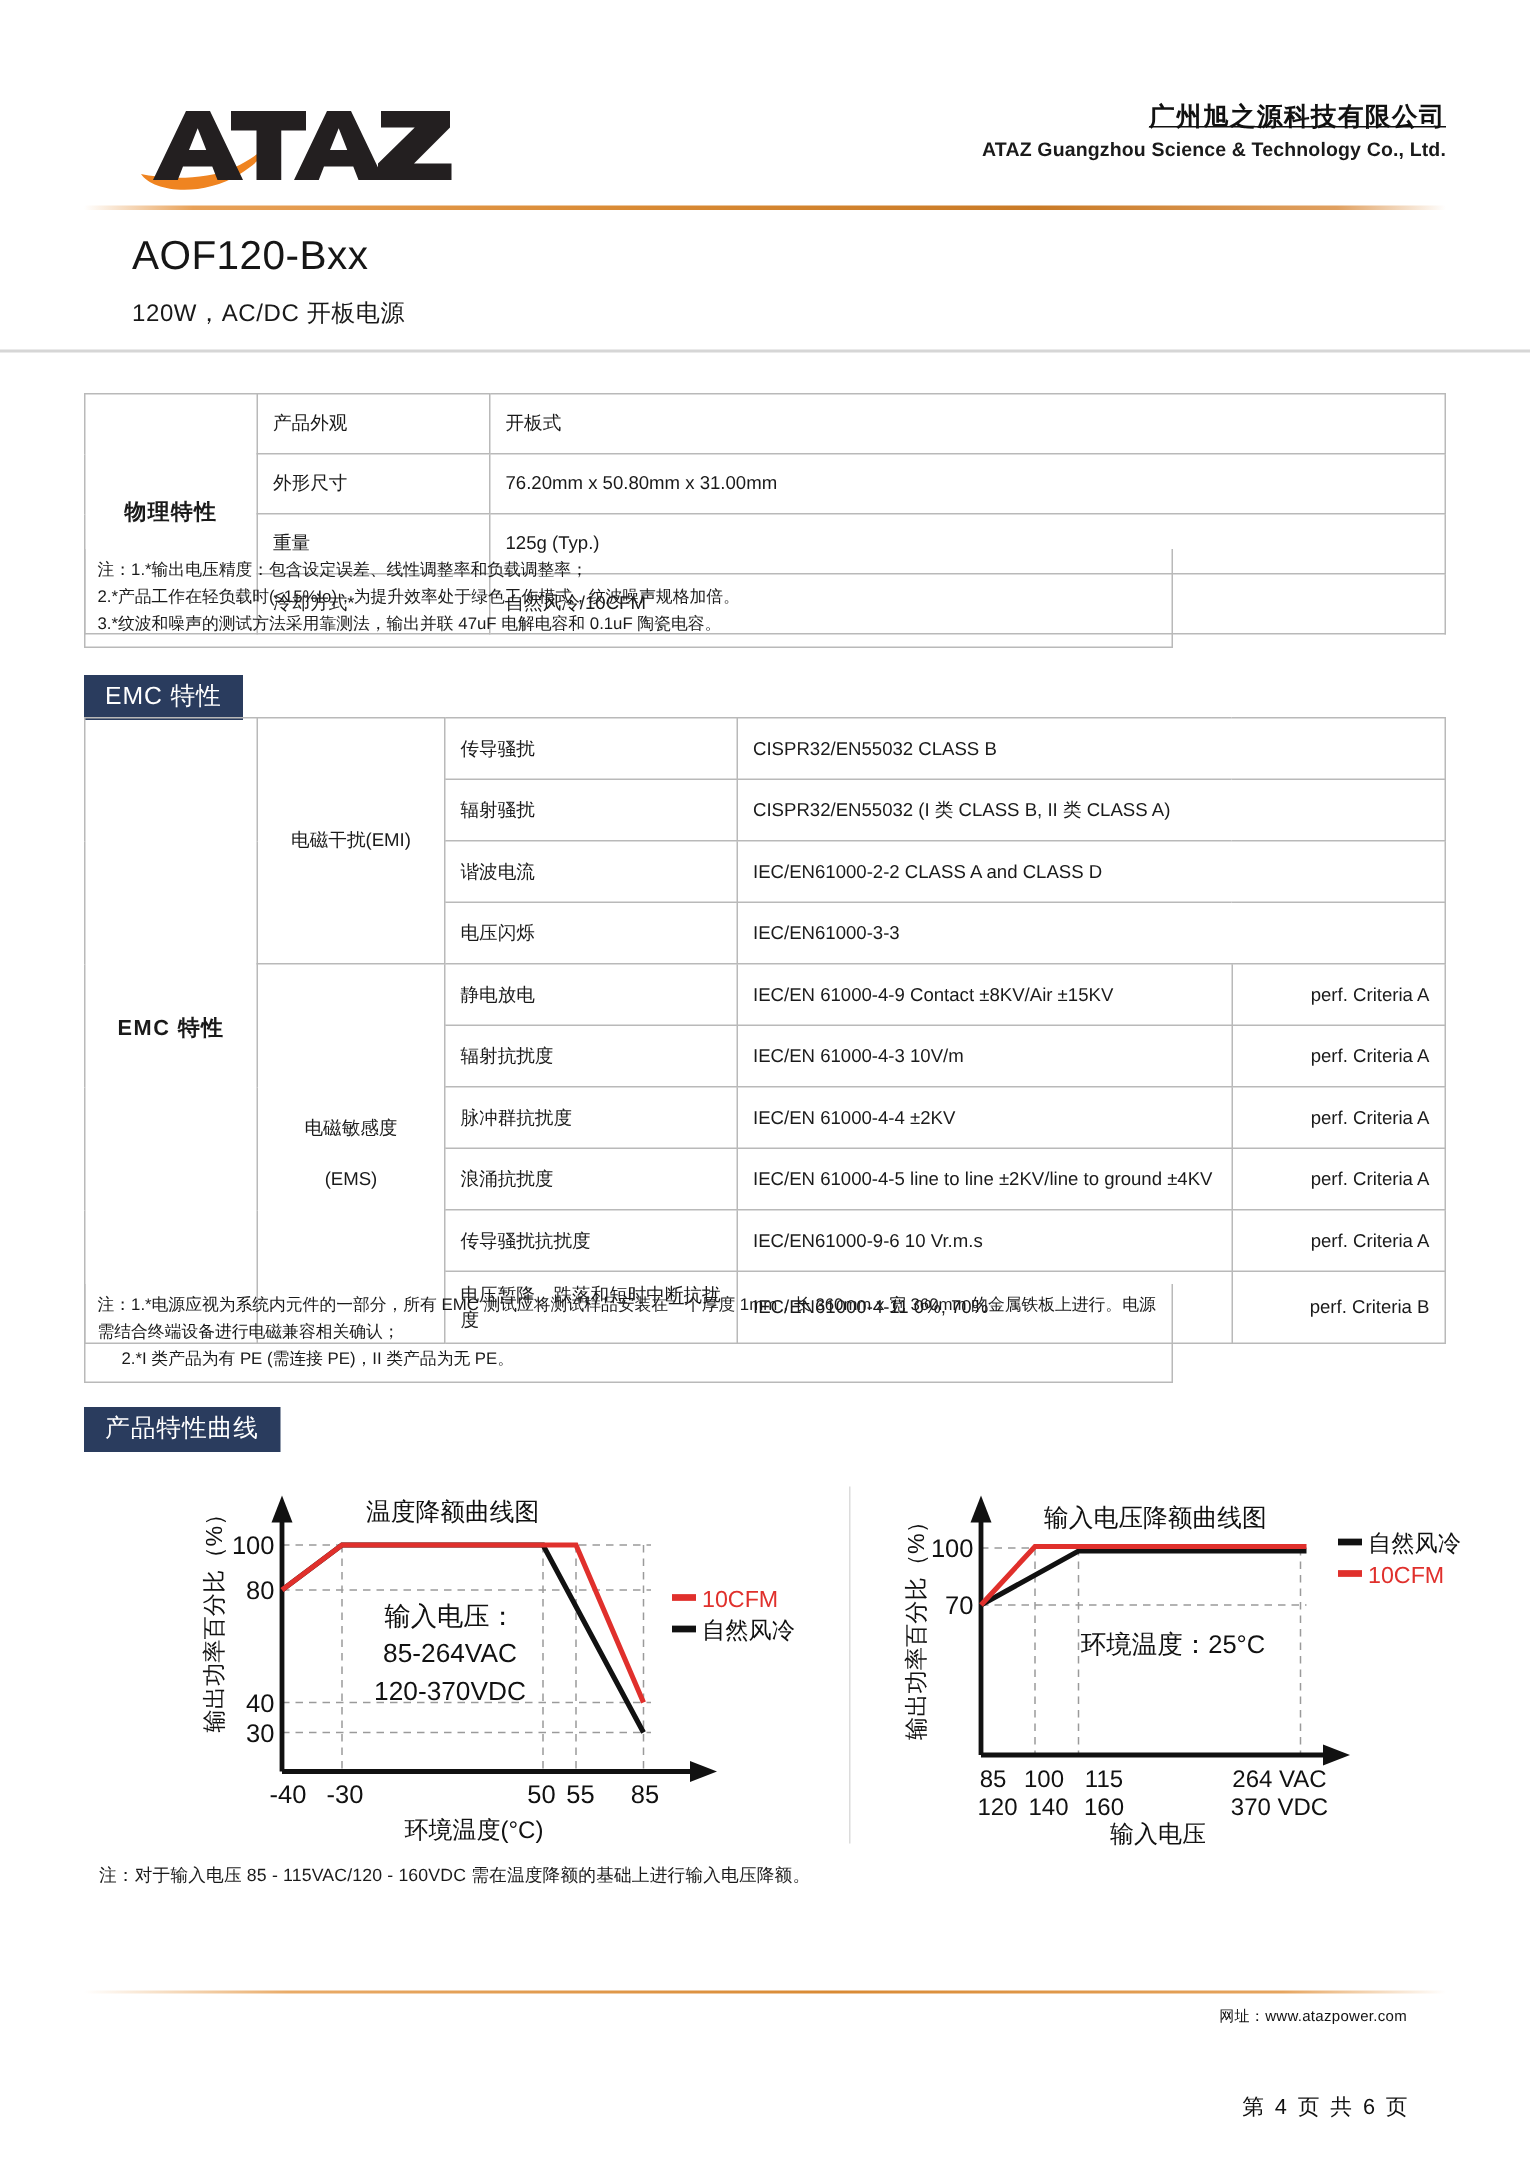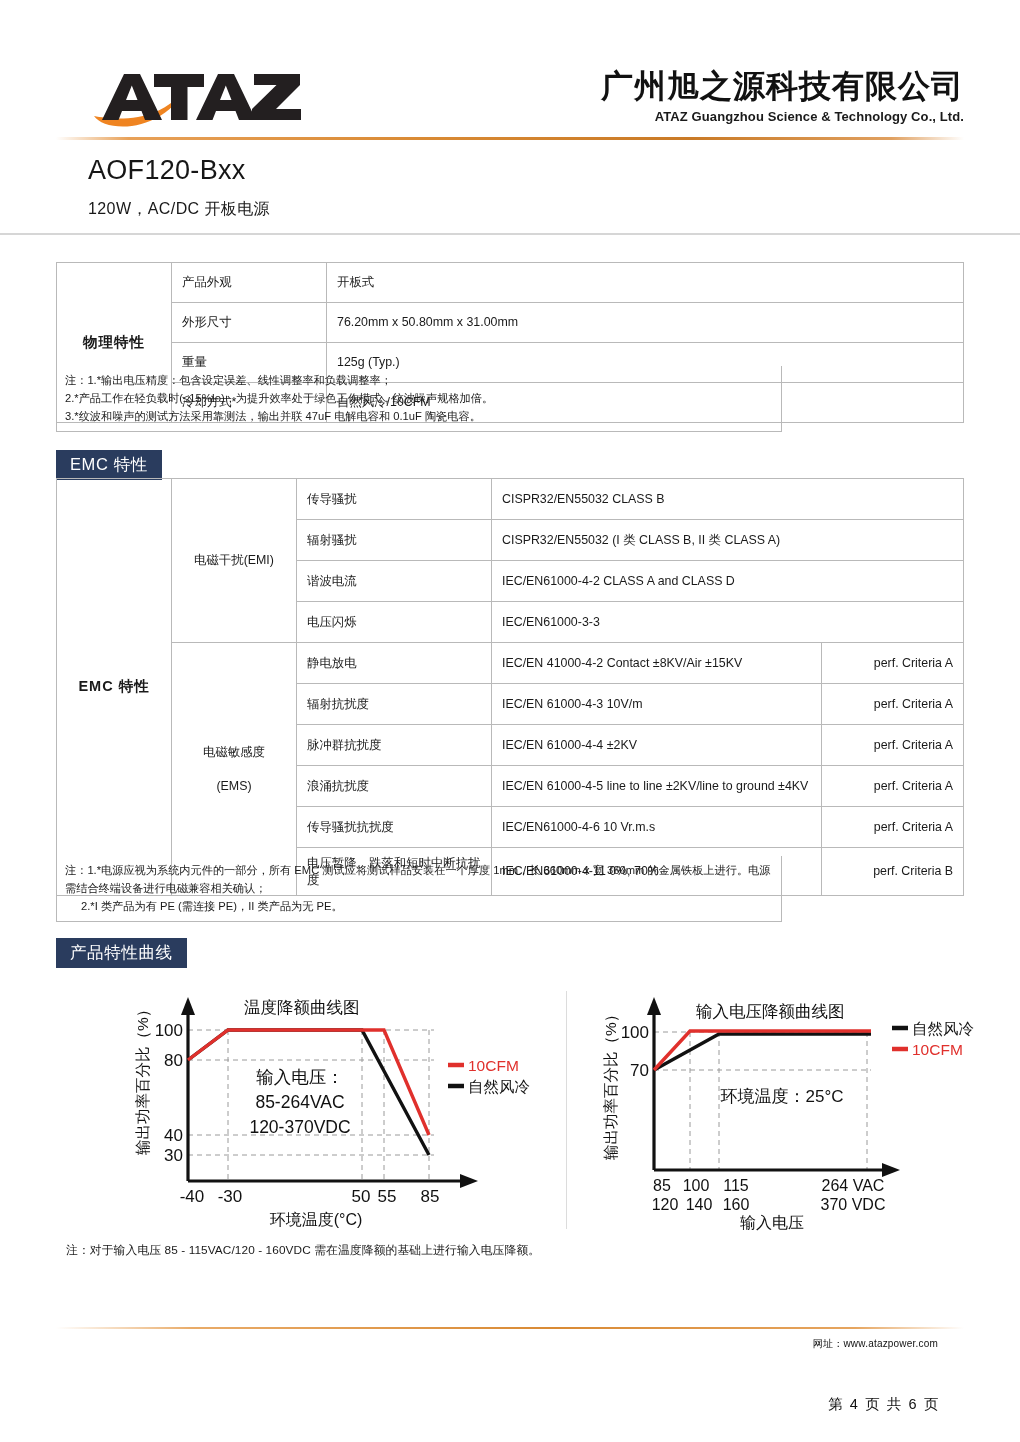--- a/index.html
+++ b/index.html
@@ -39,26 +39,27 @@
   }
   .logo-svg { display: block; }
 
   .company-block {
     position: absolute;
     right: 56px;
     top: 6px;
     text-align: right;
   }
   .company-cn {
-    font-size: 32px;
+    font-size: 17px;
     font-weight: 700;
     letter-spacing: 1px;
     color: #111111;
     line-height: 1.15;
     white-space: nowrap;
+    text-decoration: underline;
   }
   .company-en {
     font-size: 13px;
     font-weight: 600;
     color: #1a1a1a;
     margin-top: 4px;
     letter-spacing: 0.1px;
     white-space: nowrap;
   }
 
@@ -319,54 +320,54 @@
         <td class="sub-cat-cell" rowspan="4">电磁干扰(EMI)</td>
         <td>传导骚扰</td>
         <td colspan="2">CISPR32/EN55032   CLASS B</td>
       </tr>
       <tr>
         <td>辐射骚扰</td>
         <td colspan="2">CISPR32/EN55032   (I 类 CLASS B, II 类 CLASS A)</td>
       </tr>
       <tr>
         <td>谐波电流</td>
-        <td colspan="2">IEC/EN61000-4-2     CLASS A and CLASS D</td>
+        <td colspan="2">IEC/EN61000-2-2     CLASS A and CLASS D</td>
       </tr>
       <tr>
         <td>电压闪烁</td>
         <td colspan="2">IEC/EN61000-3-3</td>
       </tr>
 
       <tr>
         <td class="sub-cat-cell" rowspan="6">
           <span>电磁敏感度</span><br><br>
           <span>(EMS)</span>
         </td>
         <td>静电放电</td>
-        <td>IEC/EN 41000-4-2   Contact ±8KV/Air ±15KV</td>
+        <td>IEC/EN 61000-4-9   Contact ±8KV/Air ±15KV</td>
         <td class="crit-cell">perf. Criteria A</td>
       </tr>
       <tr>
         <td>辐射抗扰度</td>
         <td>IEC/EN 61000-4-3   10V/m</td>
         <td class="crit-cell">perf. Criteria A</td>
       </tr>
       <tr>
         <td>脉冲群抗扰度</td>
         <td>IEC/EN 61000-4-4   ±2KV</td>
         <td class="crit-cell">perf. Criteria A</td>
       </tr>
       <tr>
         <td>浪涌抗扰度</td>
         <td>IEC/EN  61000-4-5     line  to  line  ±2KV/line  to ground ±4KV</td>
         <td class="crit-cell">perf. Criteria A</td>
       </tr>
       <tr>
         <td>传导骚扰抗扰度</td>
-        <td>IEC/EN61000-4-6   10 Vr.m.s</td>
+        <td>IEC/EN61000-9-6   10 Vr.m.s</td>
         <td class="crit-cell">perf. Criteria A</td>
       </tr>
       <tr>
         <td>电压暂降、跌落和短时中断抗扰度</td>
         <td>IEC/EN61000-4-11   0%, 70%</td>
         <td class="crit-cell">perf. Criteria B</td>
       </tr>
     </tbody>
   </table>
 

